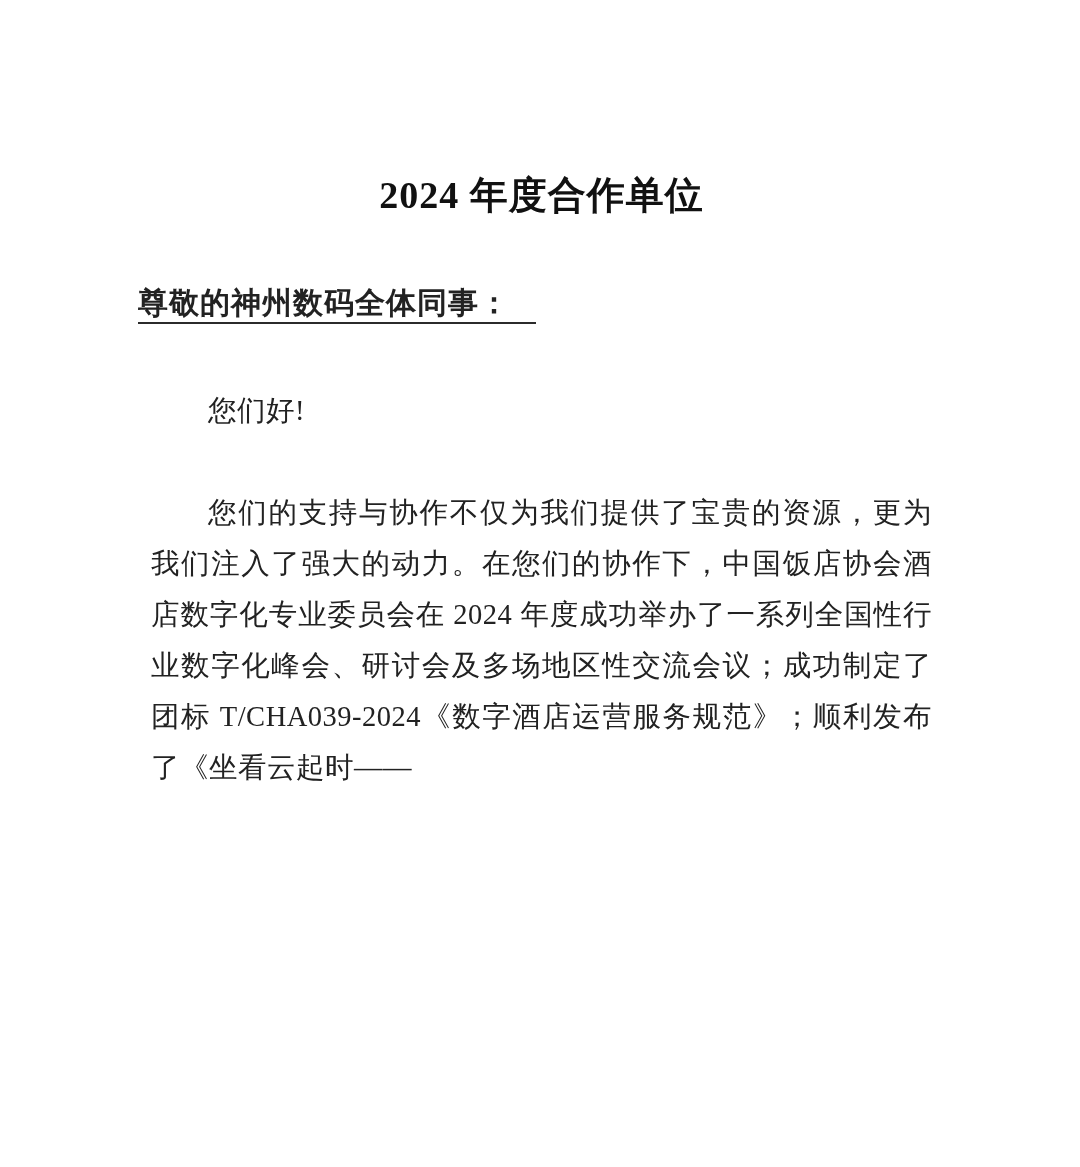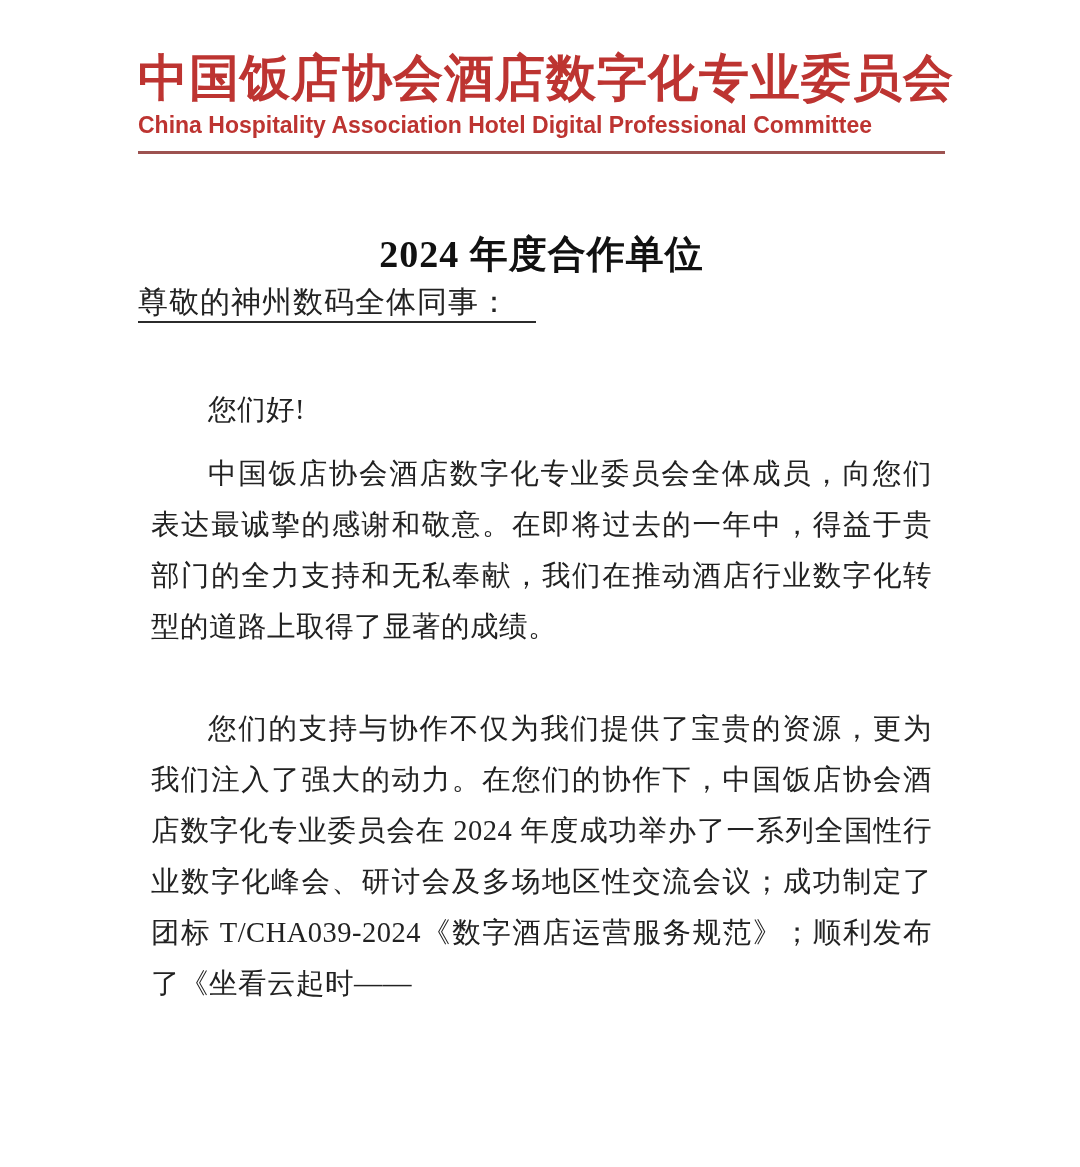--- a/index.html
+++ b/index.html
@@ -39,31 +39,33 @@
     margin-top: 5px;
     white-space: nowrap;
   }
   .rule {
     height: 0;
     border-top: 3px solid #9d5250;
     margin-top: 13px;
   }
   
   .title {
-    margin-top: 72px;
+    margin-top: 117px;
     text-align: center;
     font-weight: bold;
     font-size: 38px;
     line-height: 57px;
     color: #111111;
     letter-spacing: 1px;
   }
   
   .salutation-row {
+    margin-top: 60px;
     line-height: 38px;
+    font-weight: bold;
   }
   .salutation {
     font-size: 30px;
     color: #222222;
     letter-spacing: 1px;
     border-bottom: 2px solid #2b2b2b;
     padding-right: 26px;
     padding-bottom: 3px;
   }
   
@@ -81,33 +83,27 @@
   }
   p.para-gap {
     margin-top: 51px;
   }
 </style>
 </head>
 <body>
 
 <div class="page">
 
-  <header>
-    <div class="org-zh">中国饭店协会酒店数字化专业委员会</div>
-    <div class="org-en">China Hospitality Association Hotel Digital Professional Committee</div>
-    <div class="rule"></div>
-  </header>
 
   <div class="title">
     <div>2024 年度合作单位</div>
   </div>
 
   <div class="salutation-row">
     <span class="salutation">尊敬的神州数码全体同事：</span>
   </div>
 
   <p class="body greeting">您们好!</p>
 
-  <p class="body">中国饭店协会酒店数字化专业委员会全体成员，向您们表达最诚挚的感谢和敬意。在即将过去的一年中，得益于贵部门的全力支持和无私奉献，我们在推动酒店行业数字化转型的道路上取得了显著的成绩。</p>
 
   <p class="body para-gap">您们的支持与协作不仅为我们提供了宝贵的资源，更为我们注入了强大的动力。在您们的协作下，中国饭店协会酒店数字化专业委员会在 2024 年度成功举办了一系列全国性行业数字化峰会、研讨会及多场地区性交流会议；成功制定了团标 T/CHA039-2024《数字酒店运营服务规范》；顺利发布了《坐看云起时——</p>
 
 </div>
 
 </body></html>

